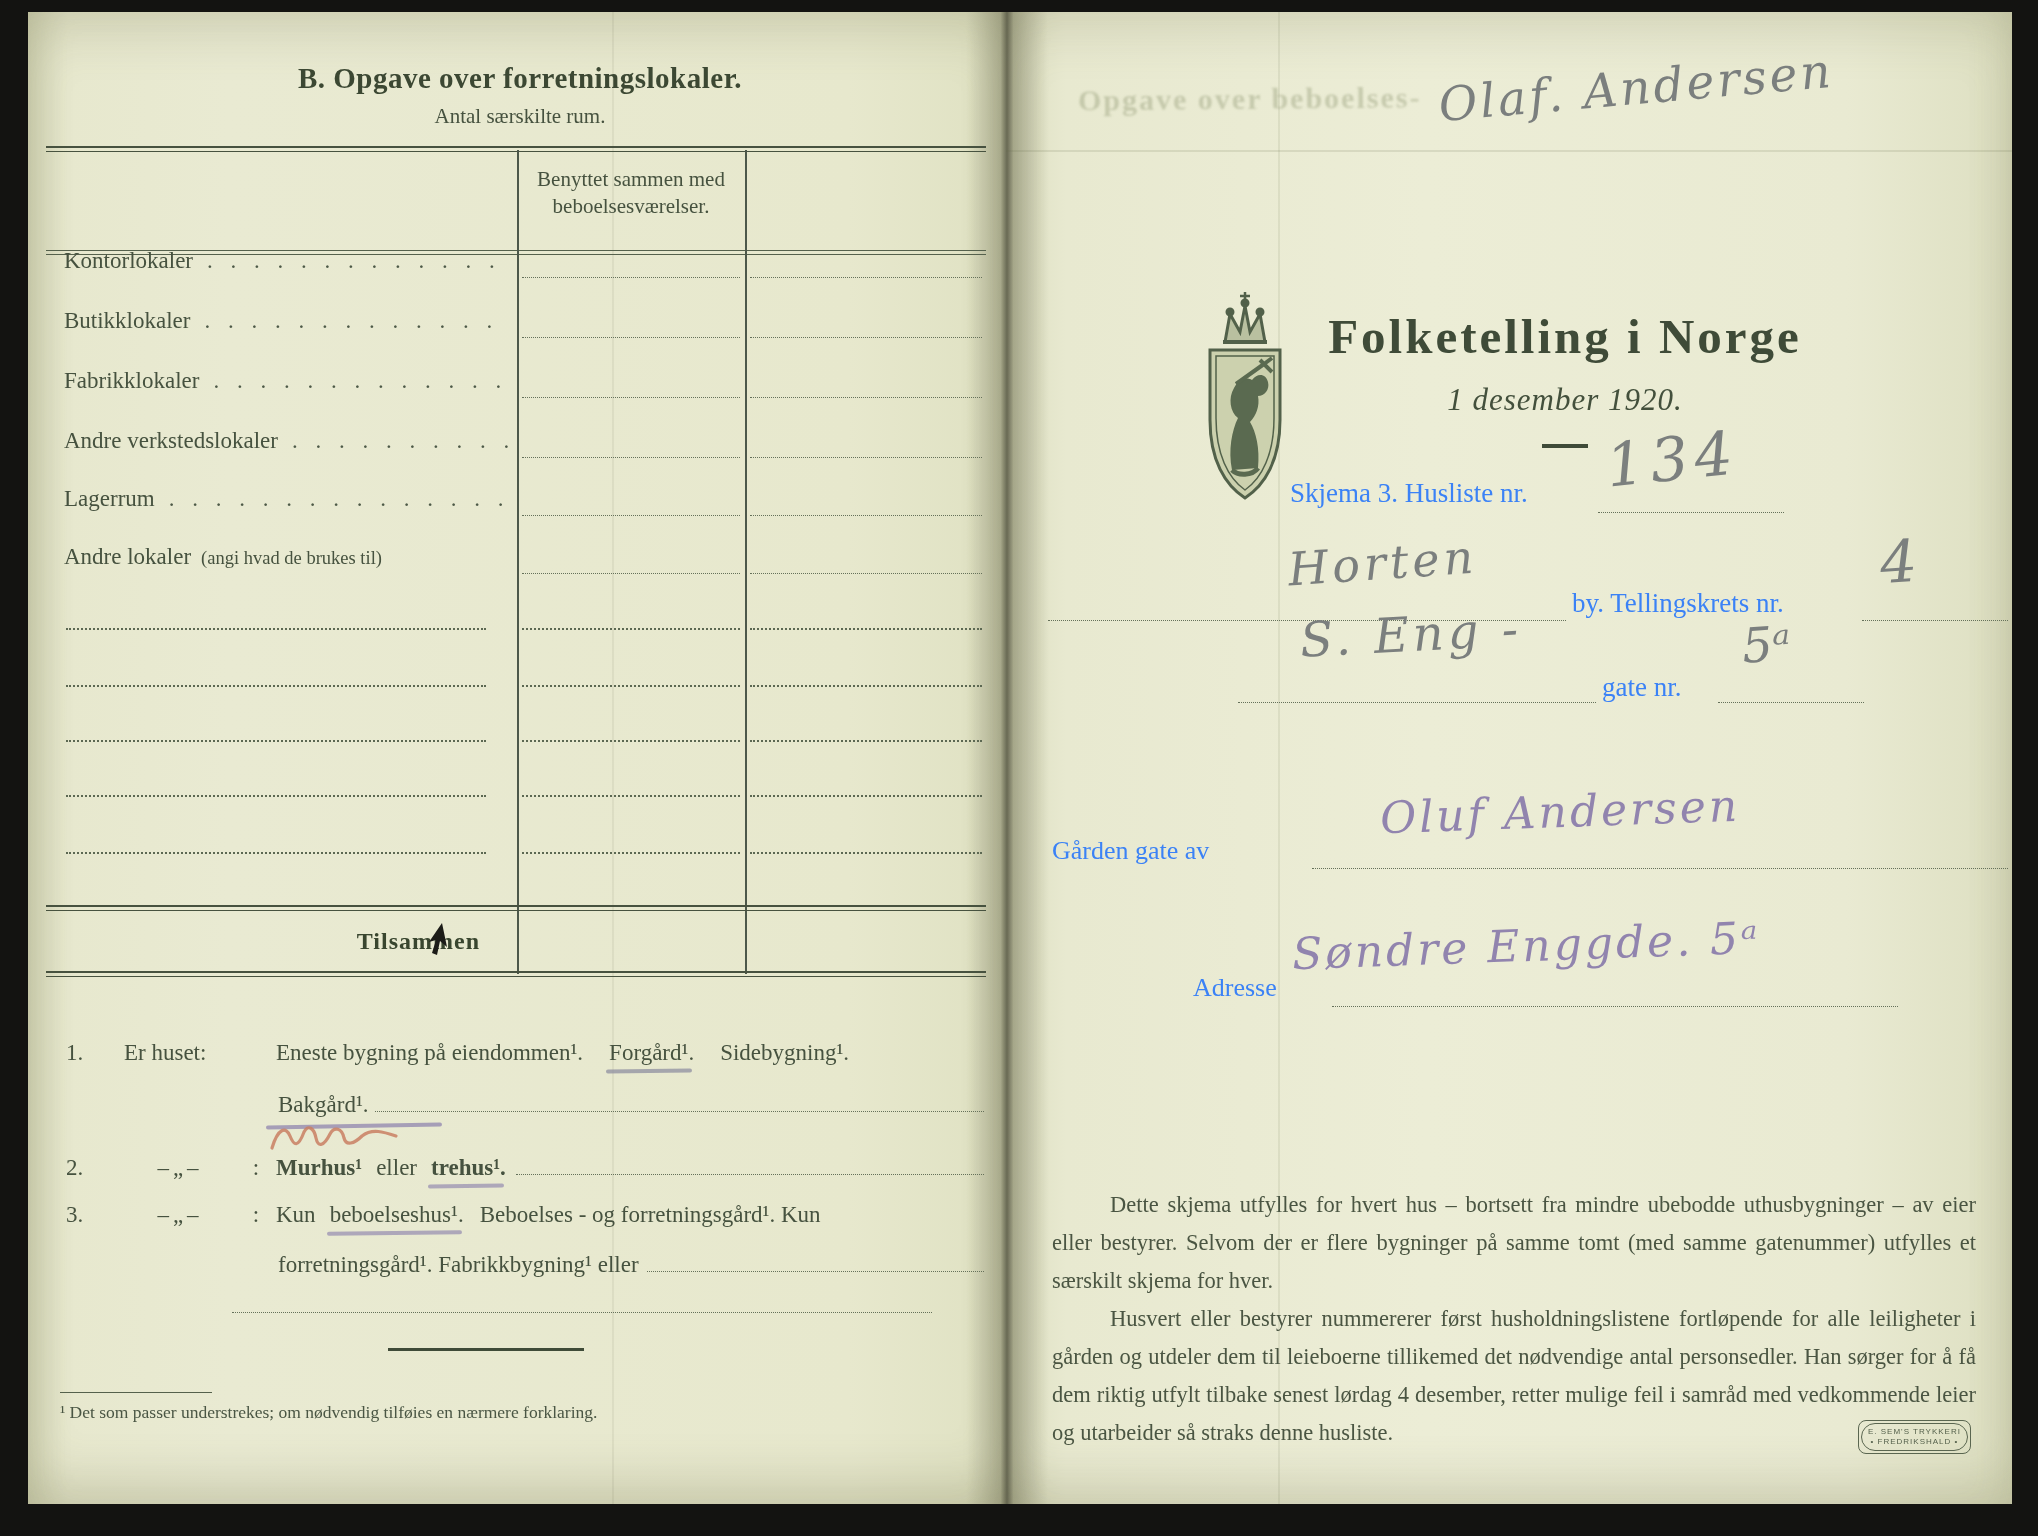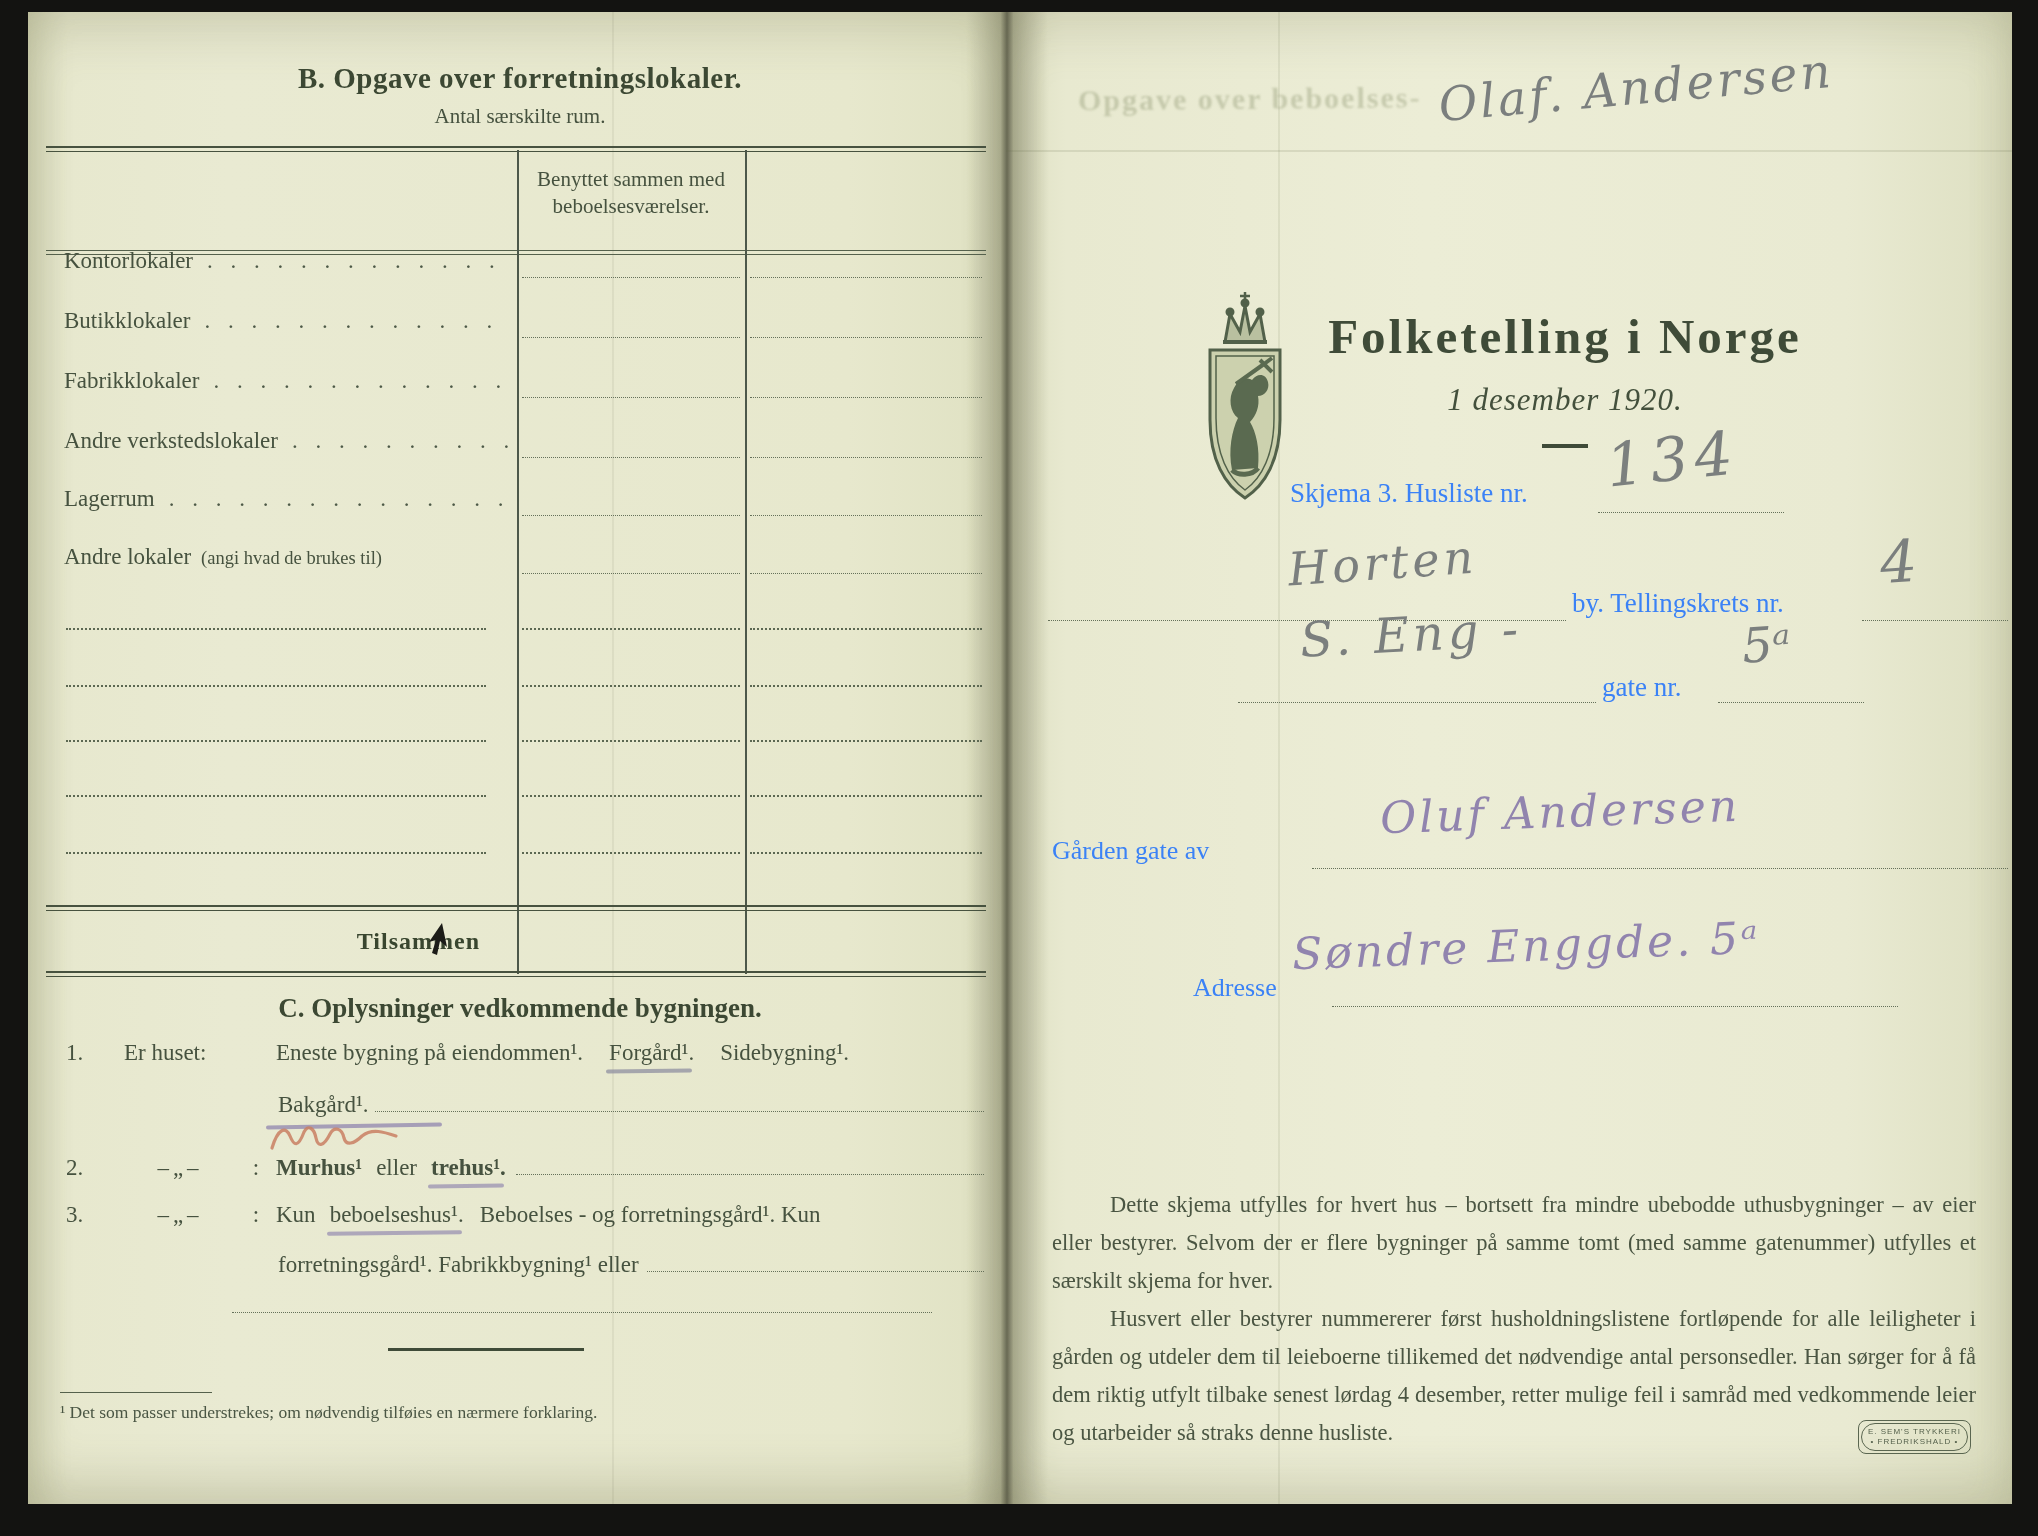--- a/index.html
+++ b/index.html
@@ -143,21 +143,20 @@
   <div class="abs dotted" style="left:750px;top:852px;width:232px"></div>
 
   <div class="abs rule-double-thick" style="left:46px;top:905px;width:940px"></div>
   <div class="abs total" style="left:180px;top:928px;width:300px;text-align:right">Tilsammen</div>
   <div class="abs rule-double-thick" style="left:46px;top:971px;width:940px"></div>
 
   <svg class="abs" style="left:428px;top:922px" width="26" height="40" viewBox="0 0 26 40">
     <path d="M14,1 L19,25 L12,19 L9,33 L4,31 L8,18 L1,20 Z" fill="#1c1c18"></path>
   </svg>
 
-  <div class="abs c-heading center" style="left:80px;top:993px;width:880px">C.  Oplysninger vedkommende bygningen.</div>
 
   <div class="abs c-line" style="left:66px;top:1040px;width:920px">
     <span class="c-num">1.</span>
     <span class="c-prefix">Er huset:</span>
     <span>Eneste bygning på eiendommen¹.</span>
     <span class="gap"></span>
     <span class="u-pencil u-grey">Forgård¹.</span>
     <span class="gap"></span>
     <span>Sidebygning¹.</span>
   </div>

